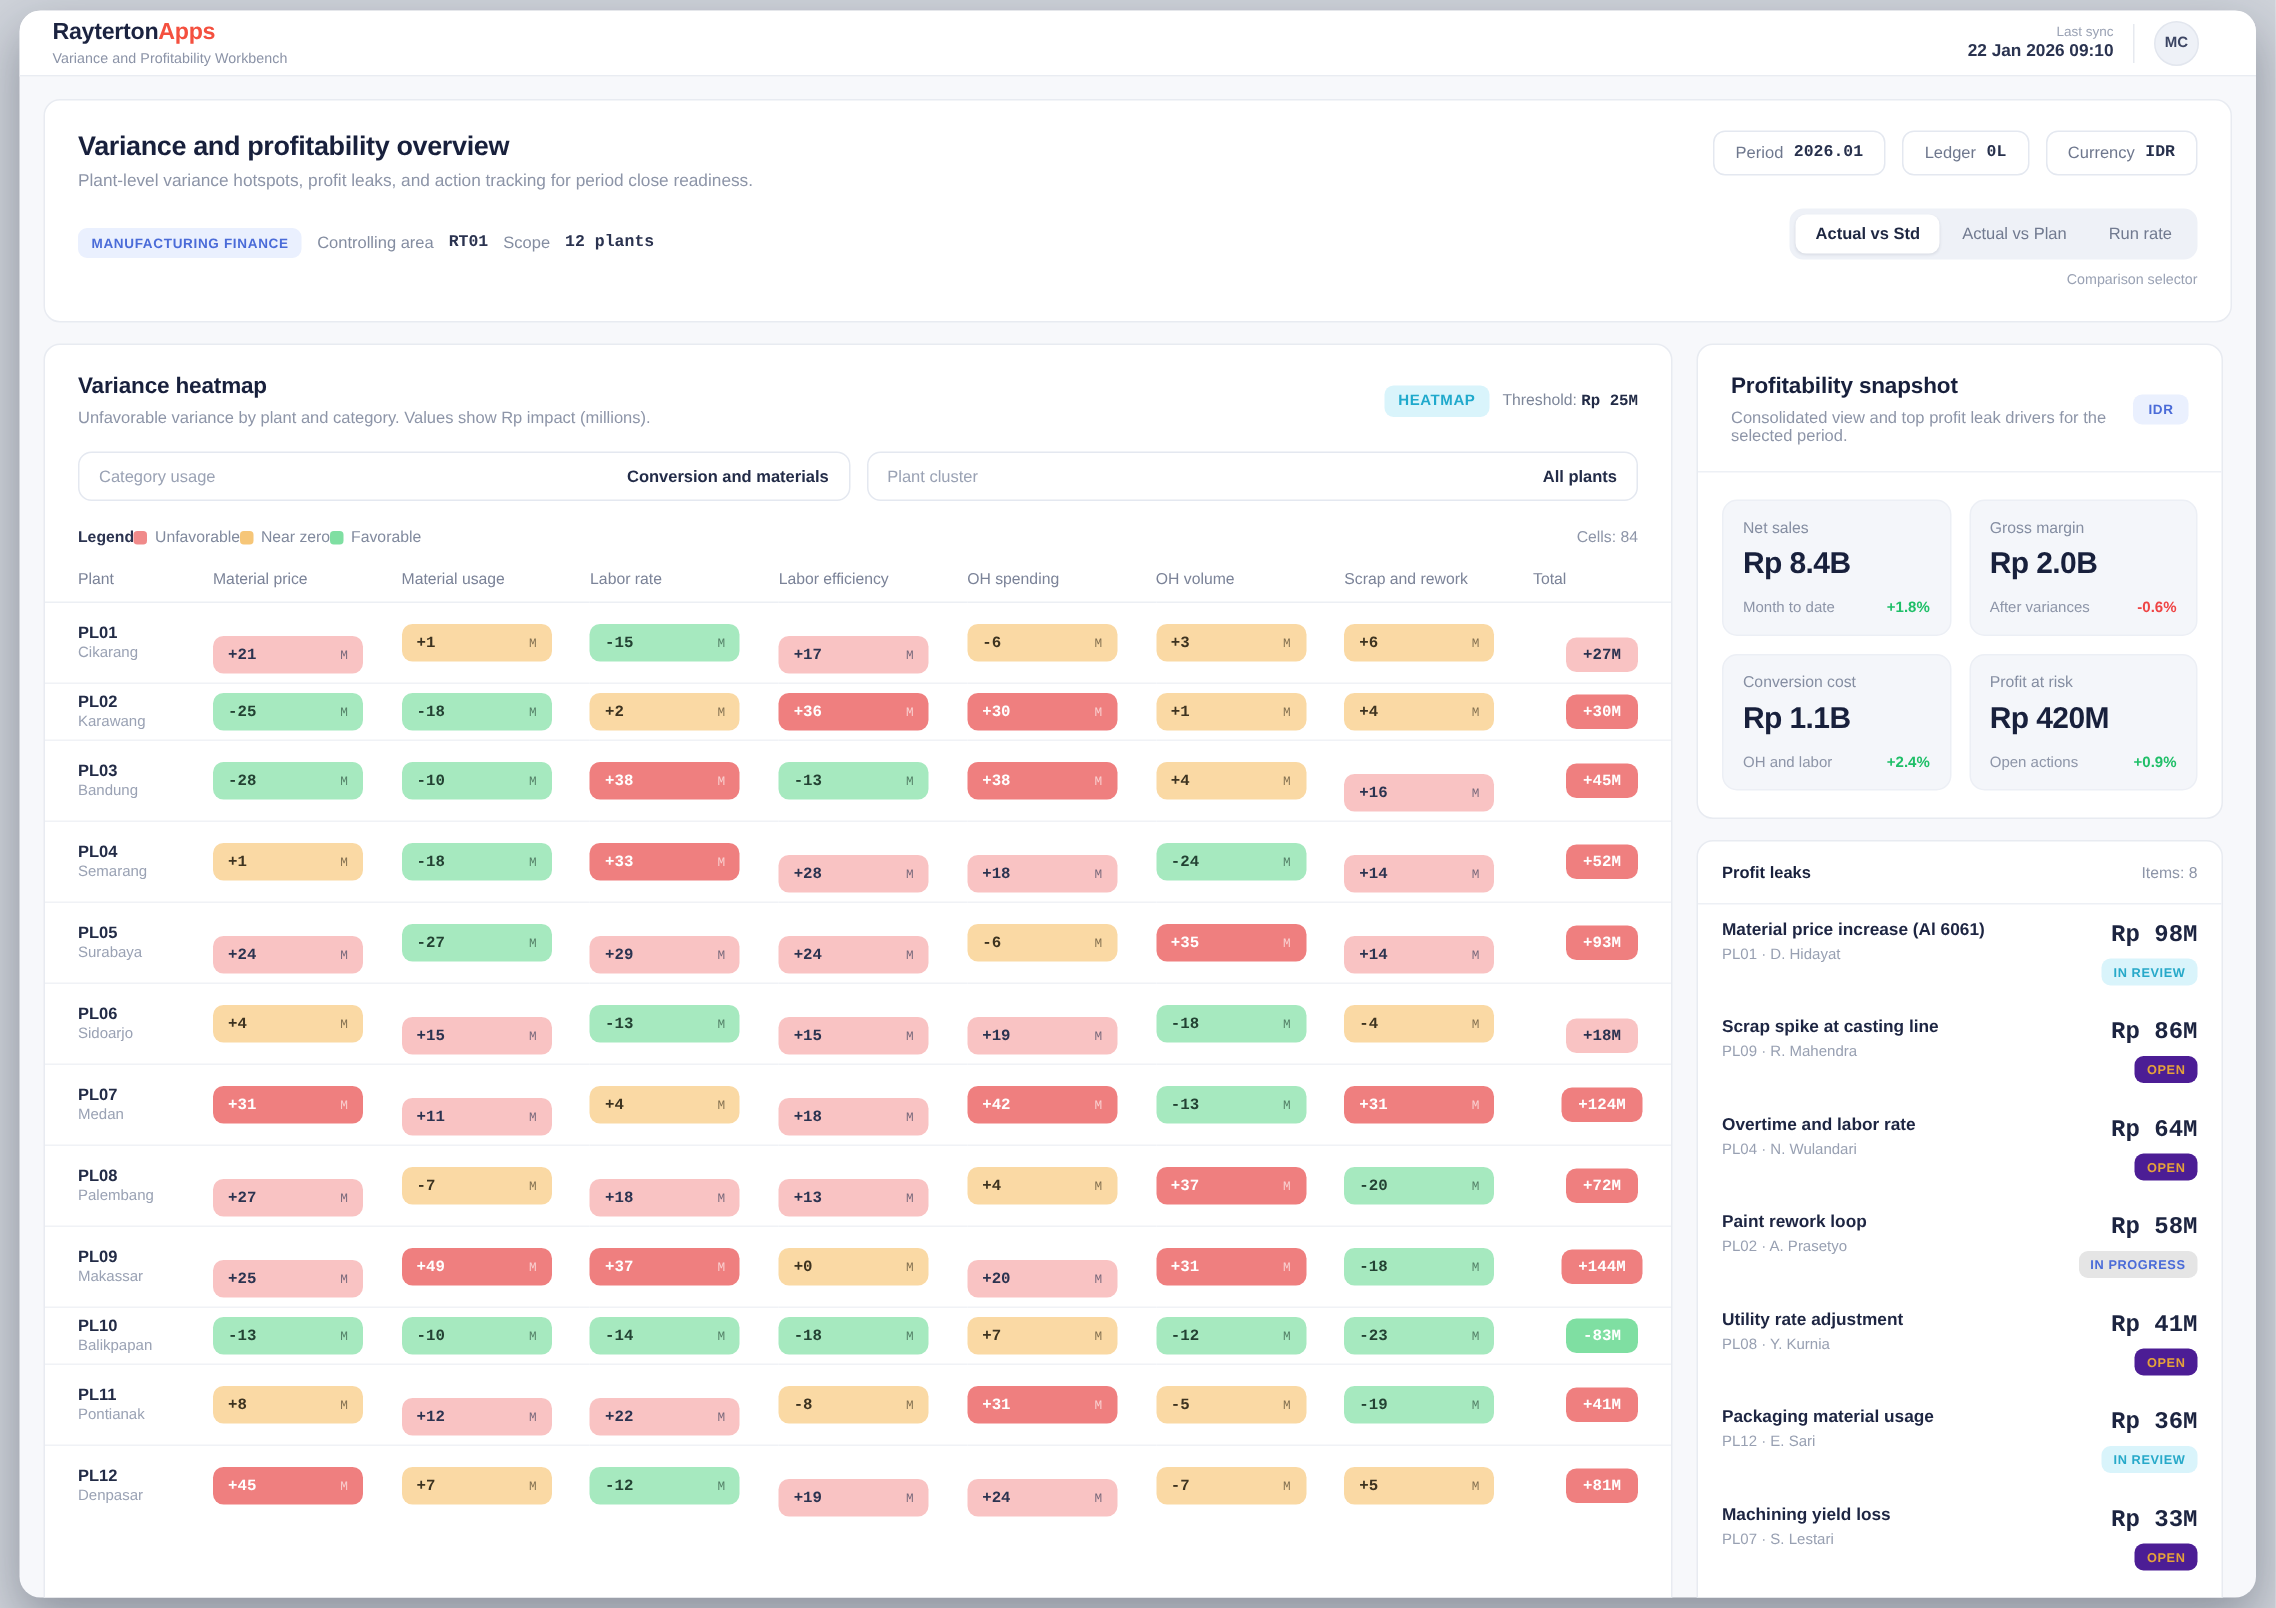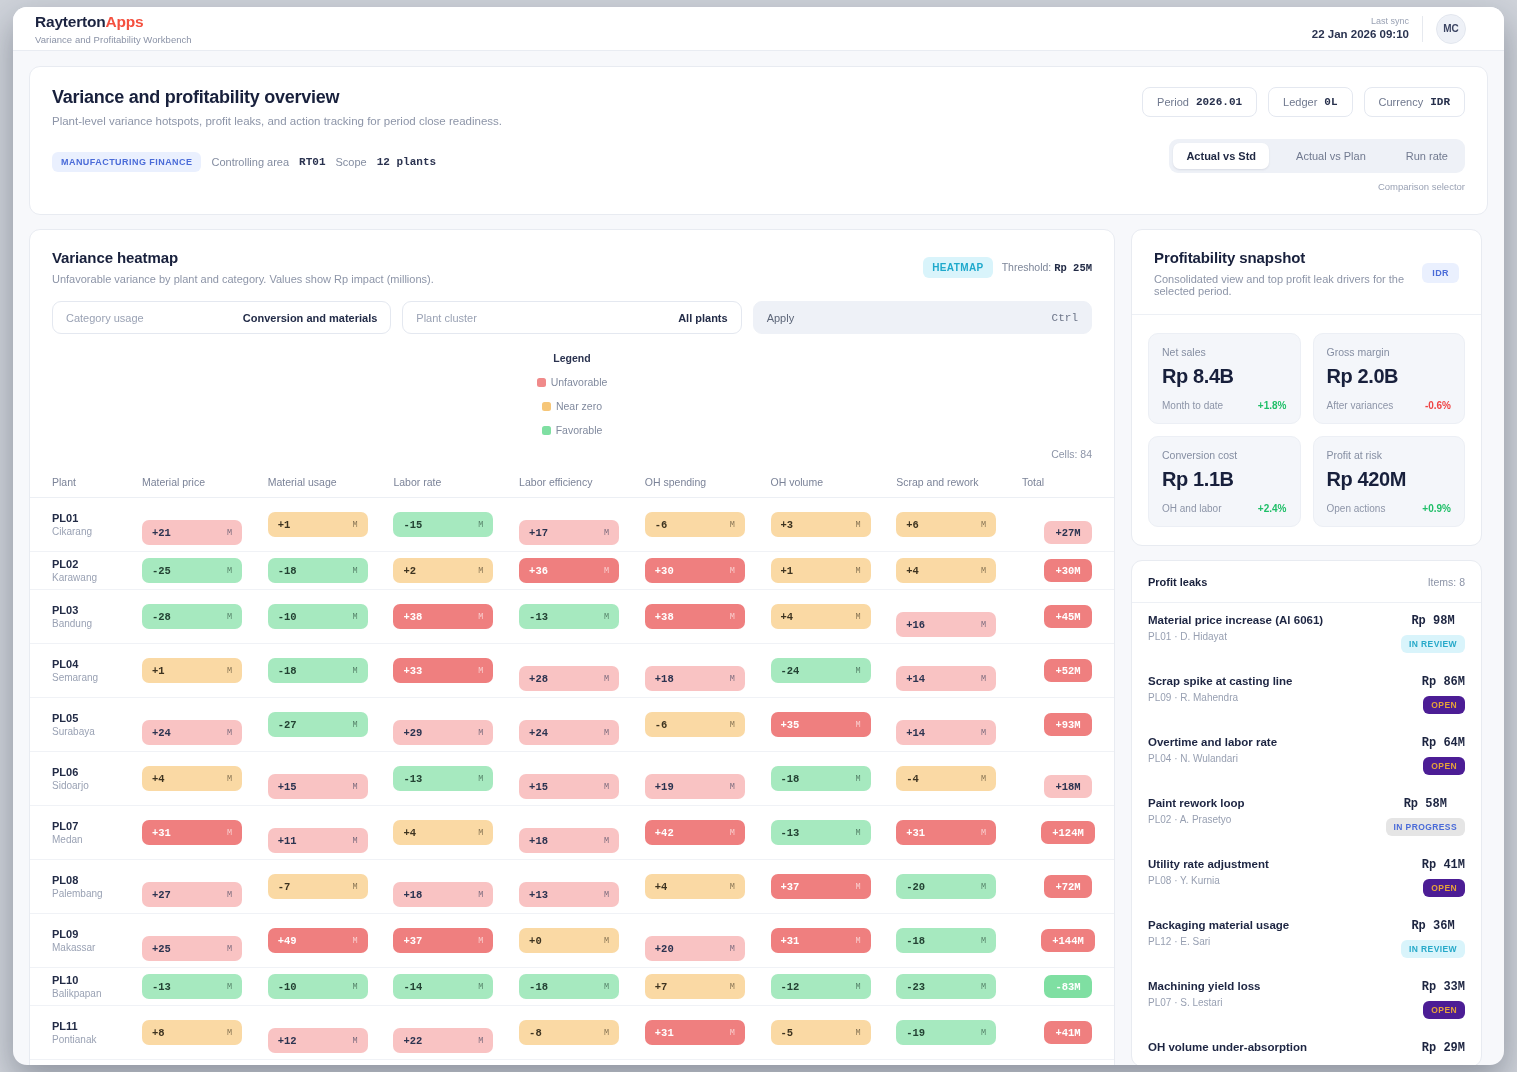--- a/index.html
+++ b/index.html
@@ -64,21 +64,21 @@
   .ov-right { display: flex; flex-direction: column; align-items: flex-end; }
   .chip-row { display: flex; gap: 11px; }
   .chip {
     border: 1px solid #e4e8f0; border-radius: 8px; background: #fff;
     padding: 8px 14px; font-size: 11px; color: #6f788e;
     display: flex; gap: 7px; align-items: center;
   }
   .chip b { color: #27304c; font-weight: 700; }
   .segmented {
     margin-top: 22px; background: #eef1f7; border-radius: 9px; padding: 4px;
-    display: flex; gap: 14px;
+    display: flex; gap: 2px;
   }
   .seg {
     font-size: 11px; padding: 7px 13px; border-radius: 7px; color: #717a90; font-weight: 400;
   }
   .seg.active { background: #fff; color: #1e2742; font-weight: 700; box-shadow: 0 1px 2px rgba(30,40,70,.10); }
   .seg-caption { font-size: 9.5px; color: #9aa2b4; margin-top: 8px; }
 
   
   .main { display: flex; gap: 16px; margin: 14px 16px 0 16px; }
   .left-col { width: 1086px; }
@@ -107,23 +107,22 @@
     height: 33px; display: flex; align-items: center; padding: 0 13px;
   }
   .filter .lbl { font-size: 11px; color: #9aa2b4; }
   .filter .val { margin-left: auto; font-size: 11px; color: #232c48; font-weight: 700; }
   .filter.apply { background: #eef1f7; border-color: #eef1f7; }
   .filter.apply .lbl { color: #5d6679; }
   .filter.apply .val { color: #6d7589; font-weight: 400; }
 
   
   .legend-row {
-    display: flex; align-items: center; gap: 12px;
+    display: flex; align-items: center; gap: 0;
     padding: 18px 22px 0 22px;
-    flex-direction: column;
   }
   .legend-title { font-size: 10.5px; font-weight: 700; color: #2b3350; }
   .legend-item { display: flex; align-items: center; gap: 5px; font-size: 10.5px; color: #818a9e; }
   .sw { width: 9px; height: 9px; border-radius: 2.5px; display: inline-block; }
   .cells-count { margin-left: auto; font-size: 10.5px; color: #8d95a8; }
 
   
   table.heat { width: 100%; border-collapse: collapse; margin-top: 10px; }
   table.heat th {
     font-size: 10.5px; font-weight: 400; color: #7c custom; text-align: left;
@@ -182,21 +181,21 @@
     display: flex; align-items: center; padding: 15px 16px 14px 16px;
     border-bottom: 1px solid #edf0f5;
   }
   .leaks-title { font-size: 11px; font-weight: 700; color: #18203c; }
   .leaks-items { margin-left: auto; font-size: 10.5px; color: #8d95a8; }
   .leak { display: flex; padding: 11px 16px 11px 16px; }
   .leak-l { flex: 1; }
   .leak-name { font-size: 11.5px; font-weight: 700; color: #1d2542; }
   .leak-meta { font-size: 10px; color: #98a0b2; margin-top: 5px; }
   .leak-r { text-align: right; }
-  .leak-amt { font-size: 12px; font-weight: 700; color: #1c2440; text-align: center; }
+  .leak-amt { font-size: 16px; font-weight: 700; color: #1c2440; }
   .st {
     display: inline-block; margin-top: 7px; font-size: 8.5px; font-weight: 700;
     letter-spacing: .4px; padding: 4px 8px; border-radius: 6px;
   }
   .st-review { background: #d9f4fb; color: #27a9c9; }
   .st-open { background: #4c1d95; color: #e5a23a; }
   .st-progress { background: #e5e5e5; color: #4a6bd8; }
 </style>
 </head>
 <body>
@@ -270,24 +269,20 @@
 
       <div class="filters">
         <div class="filter">
           <span class="lbl">Category usage</span>
           <span class="val">Conversion and materials</span>
         </div>
         <div class="filter">
           <span class="lbl">Plant cluster</span>
           <span class="val">All plants</span>
         </div>
-        <div class="filter apply">
-          <span class="lbl">Apply</span>
-          <span class="val mono">Ctrl</span>
-        </div>
       </div>
 
       <div class="legend-row">
         <span class="legend-title">Legend</span>
         <span class="legend-item">
             <i class="sw" style="background:#f08a8a"></i>
             <span>Unfavorable</span>
           </span>
         <span class="legend-item">
             <i class="sw" style="background:#f6c678"></i>

